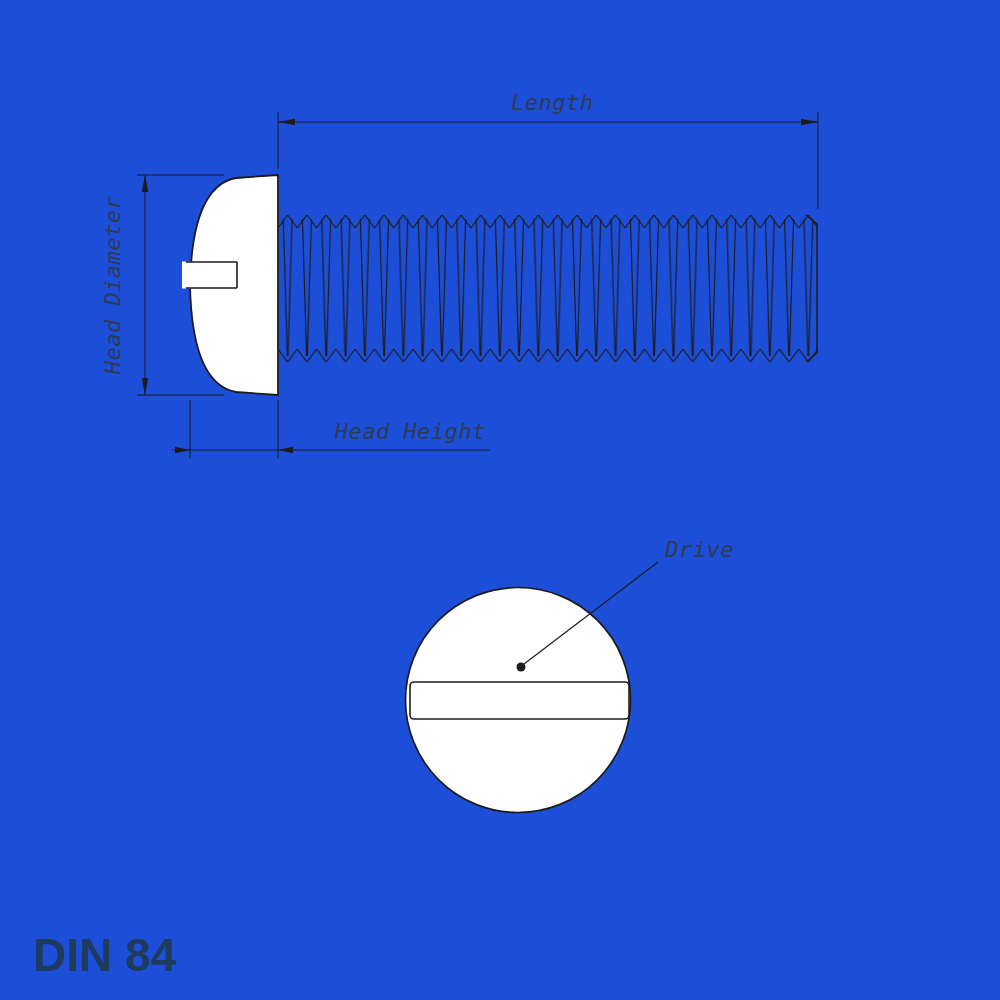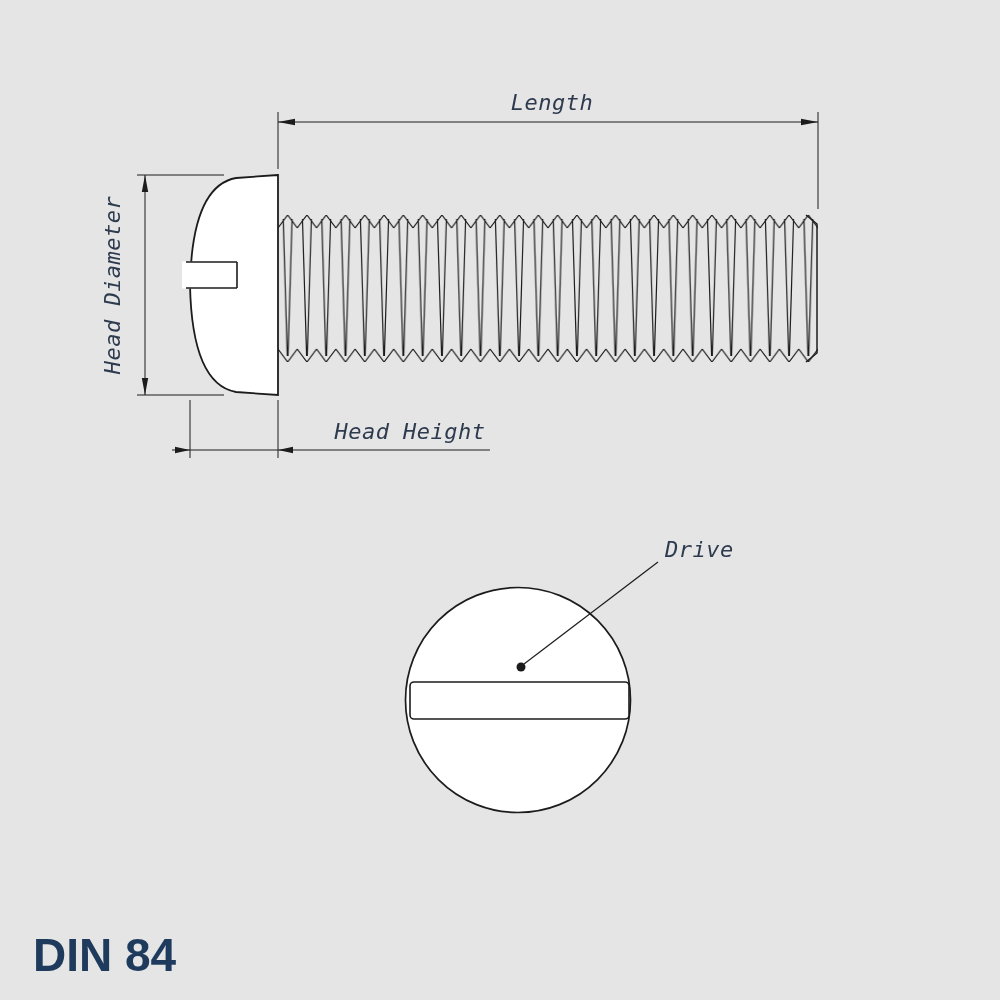--- a/index.html
+++ b/index.html
@@ -7,21 +7,21 @@
     padding: 0;
     background: #ffffff;
     width: 1000px;
     height: 1000px;
     font-family: "DejaVu Sans Mono", monospace;
   }
   .drawing-wrap {
     position: relative;
     width: 1000px;
     height: 1000px;
-    background: #e5e5e5;
+    background: #1d4ed8;
   }
   svg { display: block; }
   .ln {
     stroke: var(--line, #1c1c1c);
     fill: none;
   }
   .ln-fill {
     stroke: none;
     fill: var(--line, #1c1c1c);
   }

